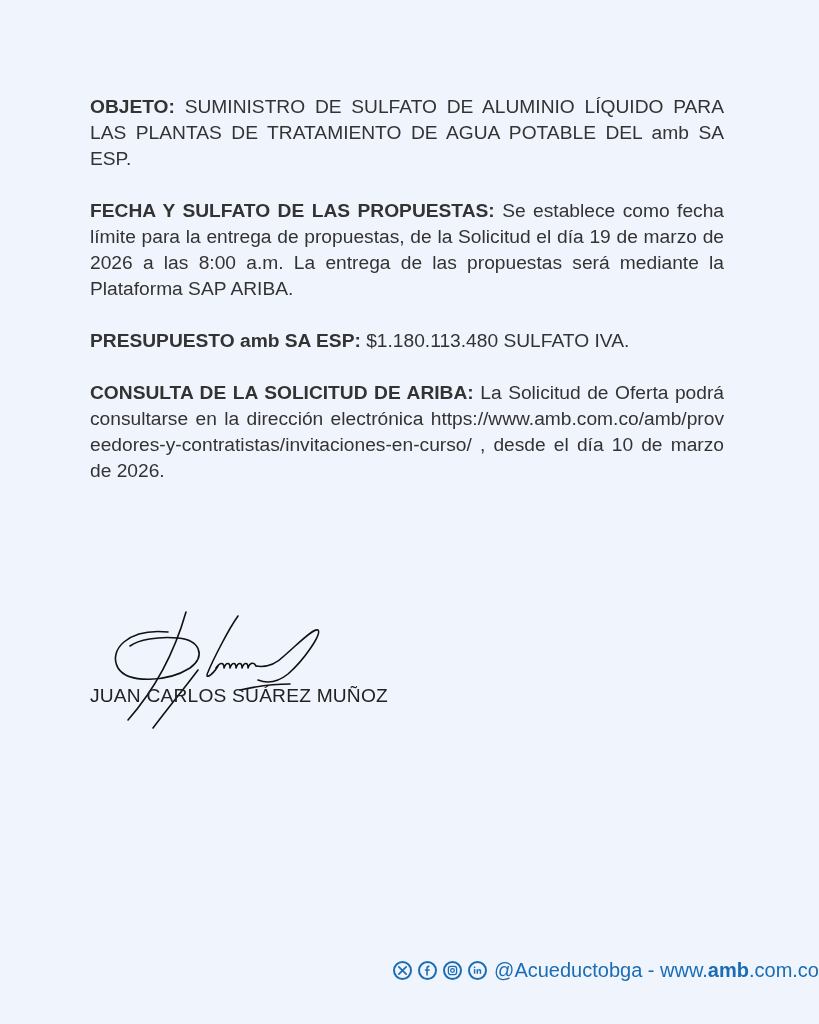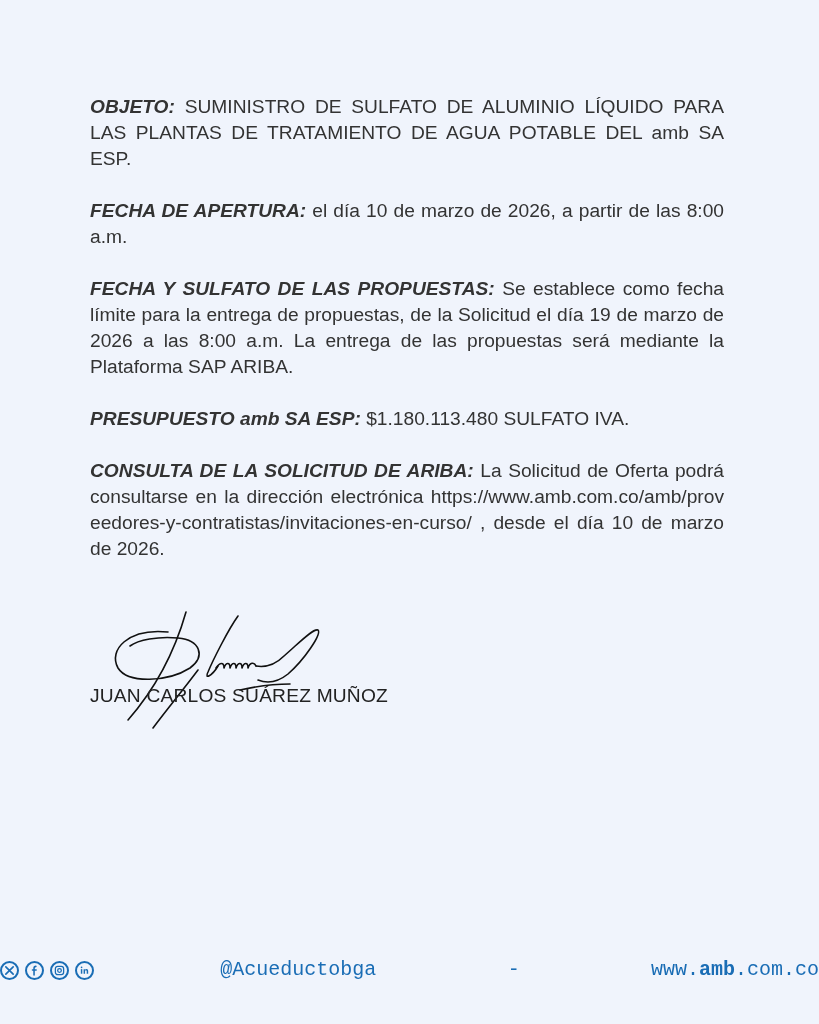--- a/index.html
+++ b/index.html
@@ -24,21 +24,20 @@
       line-height: 26px;
     }
     .para {
       margin: 0 0 26px 0;
       text-align: justify;
       text-justify: inter-word;
     }
     .para b {
       font-weight: bold;
       color: #333333;
-      font-style: italic;
     }
     .url {
       word-break: break-all;
     }
     .signature-block {
       position: absolute;
       left: 90px;
       top: 606px;
       width: 360px;
       height: 130px;
@@ -67,26 +66,25 @@
       font-size: 19.2px;
       line-height: 26px;
       color: #222222;
     }
     .footer {
       position: absolute;
       left: 0;
       top: 956px;
       width: 819px;
       display: flex;
-      justify-content: space-between;
+      justify-content: flex-end;
       align-items: center;
       color: #1a6db5;
       font-size: 20px;
       line-height: 28px;
-      font-family: Liberation Mono, monospace;
     }
     .social-icons {
       display: flex;
       align-items: center;
       gap: 6px;
       margin-right: 7px;
     }
     .social-icon {
       width: 19px;
       height: 19px;
@@ -109,23 +107,20 @@
       font-weight: bold;
       margin-top: 36px;
     }
   </style>
 </head>
 <body>
 
 <div class="content">
   <p class="para">
     <b>OBJETO:</b><span> SUMINISTRO DE SULFATO DE ALUMINIO LÍQUIDO PARA LAS PLANTAS DE TRATAMIENTO DE AGUA POTABLE DEL amb SA ESP.</span>
-  </p>
-  <p class="para">
-    <b>FECHA DE APERTURA:</b><span> el día 10 de marzo de 2026, a partir de las 8:00 a.m.</span>
   </p>
   <p class="para">
     <b>FECHA Y SULFATO DE LAS PROPUESTAS:</b><span> Se establece como fecha límite para la entrega de propuestas, de la Solicitud el día 19 de marzo de 2026 a las 8:00 a.m. La entrega de las propuestas será mediante la Plataforma SAP ARIBA.</span>
   </p>
   <p class="para">
     <b>PRESUPUESTO amb SA ESP:</b><span> $1.180.113.480 SULFATO IVA.</span>
   </p>
   <p class="para">
     <b>CONSULTA DE LA SOLICITUD DE ARIBA:</b><span> La Solicitud de Oferta podrá consultarse en la dirección electrónica </span><span class="url">https://www.amb.com.co/amb/proveedores-y-contratistas/invitaciones-en-curso/</span><span> , desde el día 10 de marzo de 2026.</span>
   </p>

